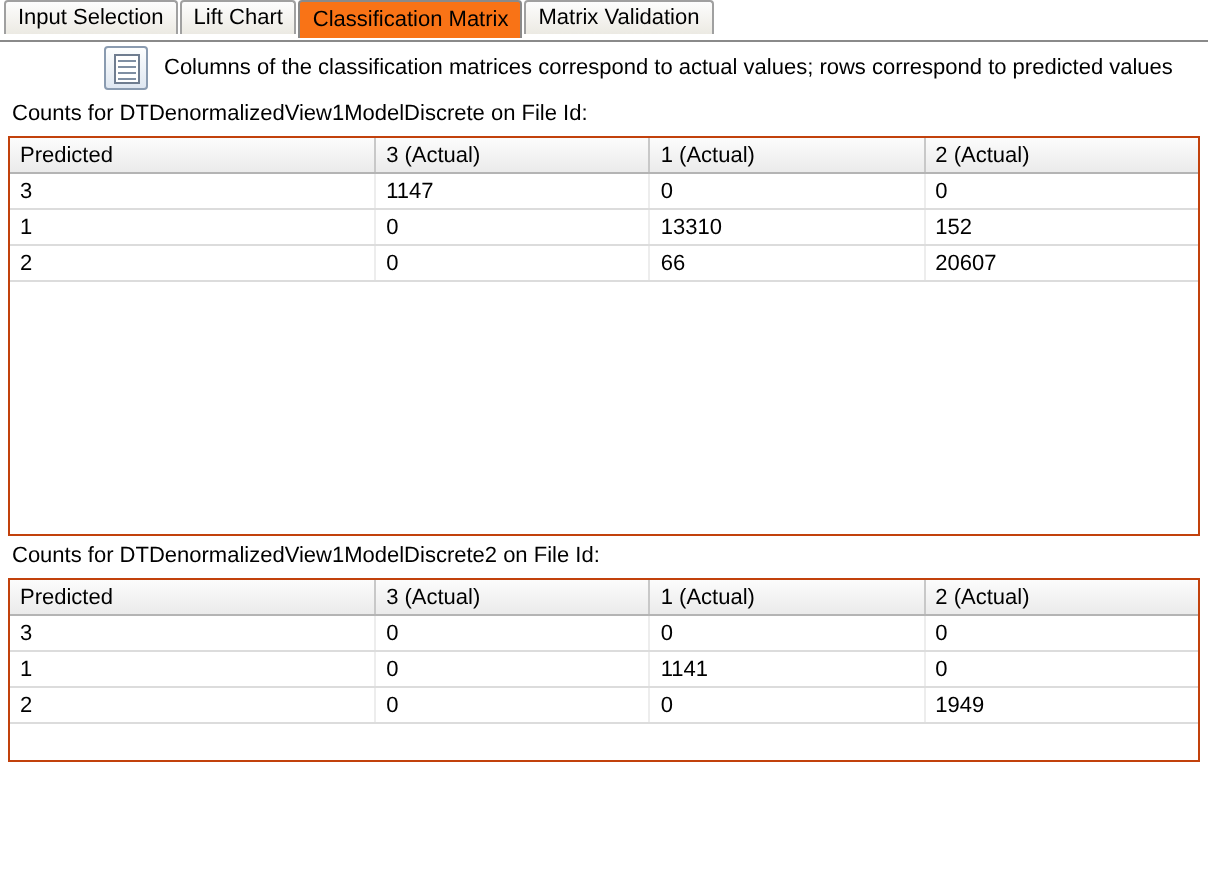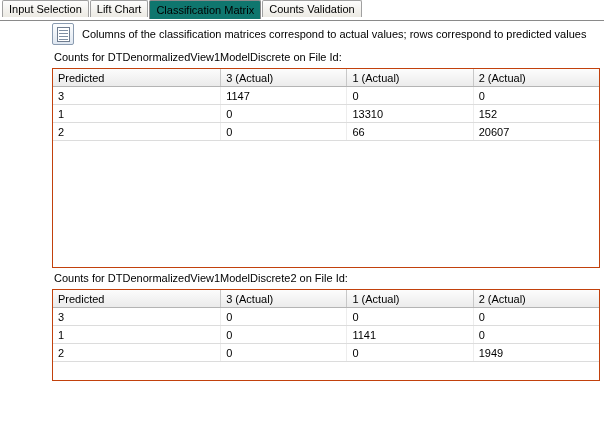--- a/index.html
+++ b/index.html
@@ -51,21 +51,21 @@
     border: 1px solid #a0a0a0;
     border-bottom: none;
     border-radius: 2px 2px 0 0;
     white-space: nowrap;
     cursor: default;
     z-index: 1;
   }
   .tab.selected {
     height: 18px;
     line-height: 18px;
-    background: #0f766e;
+    background: #f97316;
     border-color: #8a8a8a;
     z-index: 3;
     margin-bottom: -1px;
   }
 
   
   .infobar {
     display: flex;
     align-items: center;
     padding: 6px 4px 6px 6px;
@@ -104,21 +104,20 @@
   }
   .infobar-text {
     font-size: 11px;
     color: #000;
   }
 
   
   .section {
     padding: 0 4px;
     box-sizing: border-box;
-    margin-left: 48px;
   }
   .section-caption {
     font-size: 11px;
     color: #000;
     padding: 4px 2px 5px 2px;
   }
   .grid-wrap {
     border: 1px solid #c2410c;
     background: #ffffff;
     box-sizing: border-box;
@@ -166,21 +165,21 @@
 </style>
 </head>
 <body>
 
 <div class="app">
 
   <div class="tabstrip">
     <div class="tab"><span>Input Selection</span></div>
     <div class="tab"><span>Lift Chart</span></div>
     <div class="tab selected"><span>Classification Matrix</span></div>
-    <div class="tab"><span>Counts Validation</span></div>
+    <div class="tab"><span>Matrix Validation</span></div>
   </div>
 
   <div class="infobar">
     <div class="info-icon">
       <div class="sheet"></div>
     </div>
     <div class="infobar-text">Columns of the classification matrices correspond to actual values; rows correspond to predicted values</div>
   </div>
 
   <div class="section sec1">

